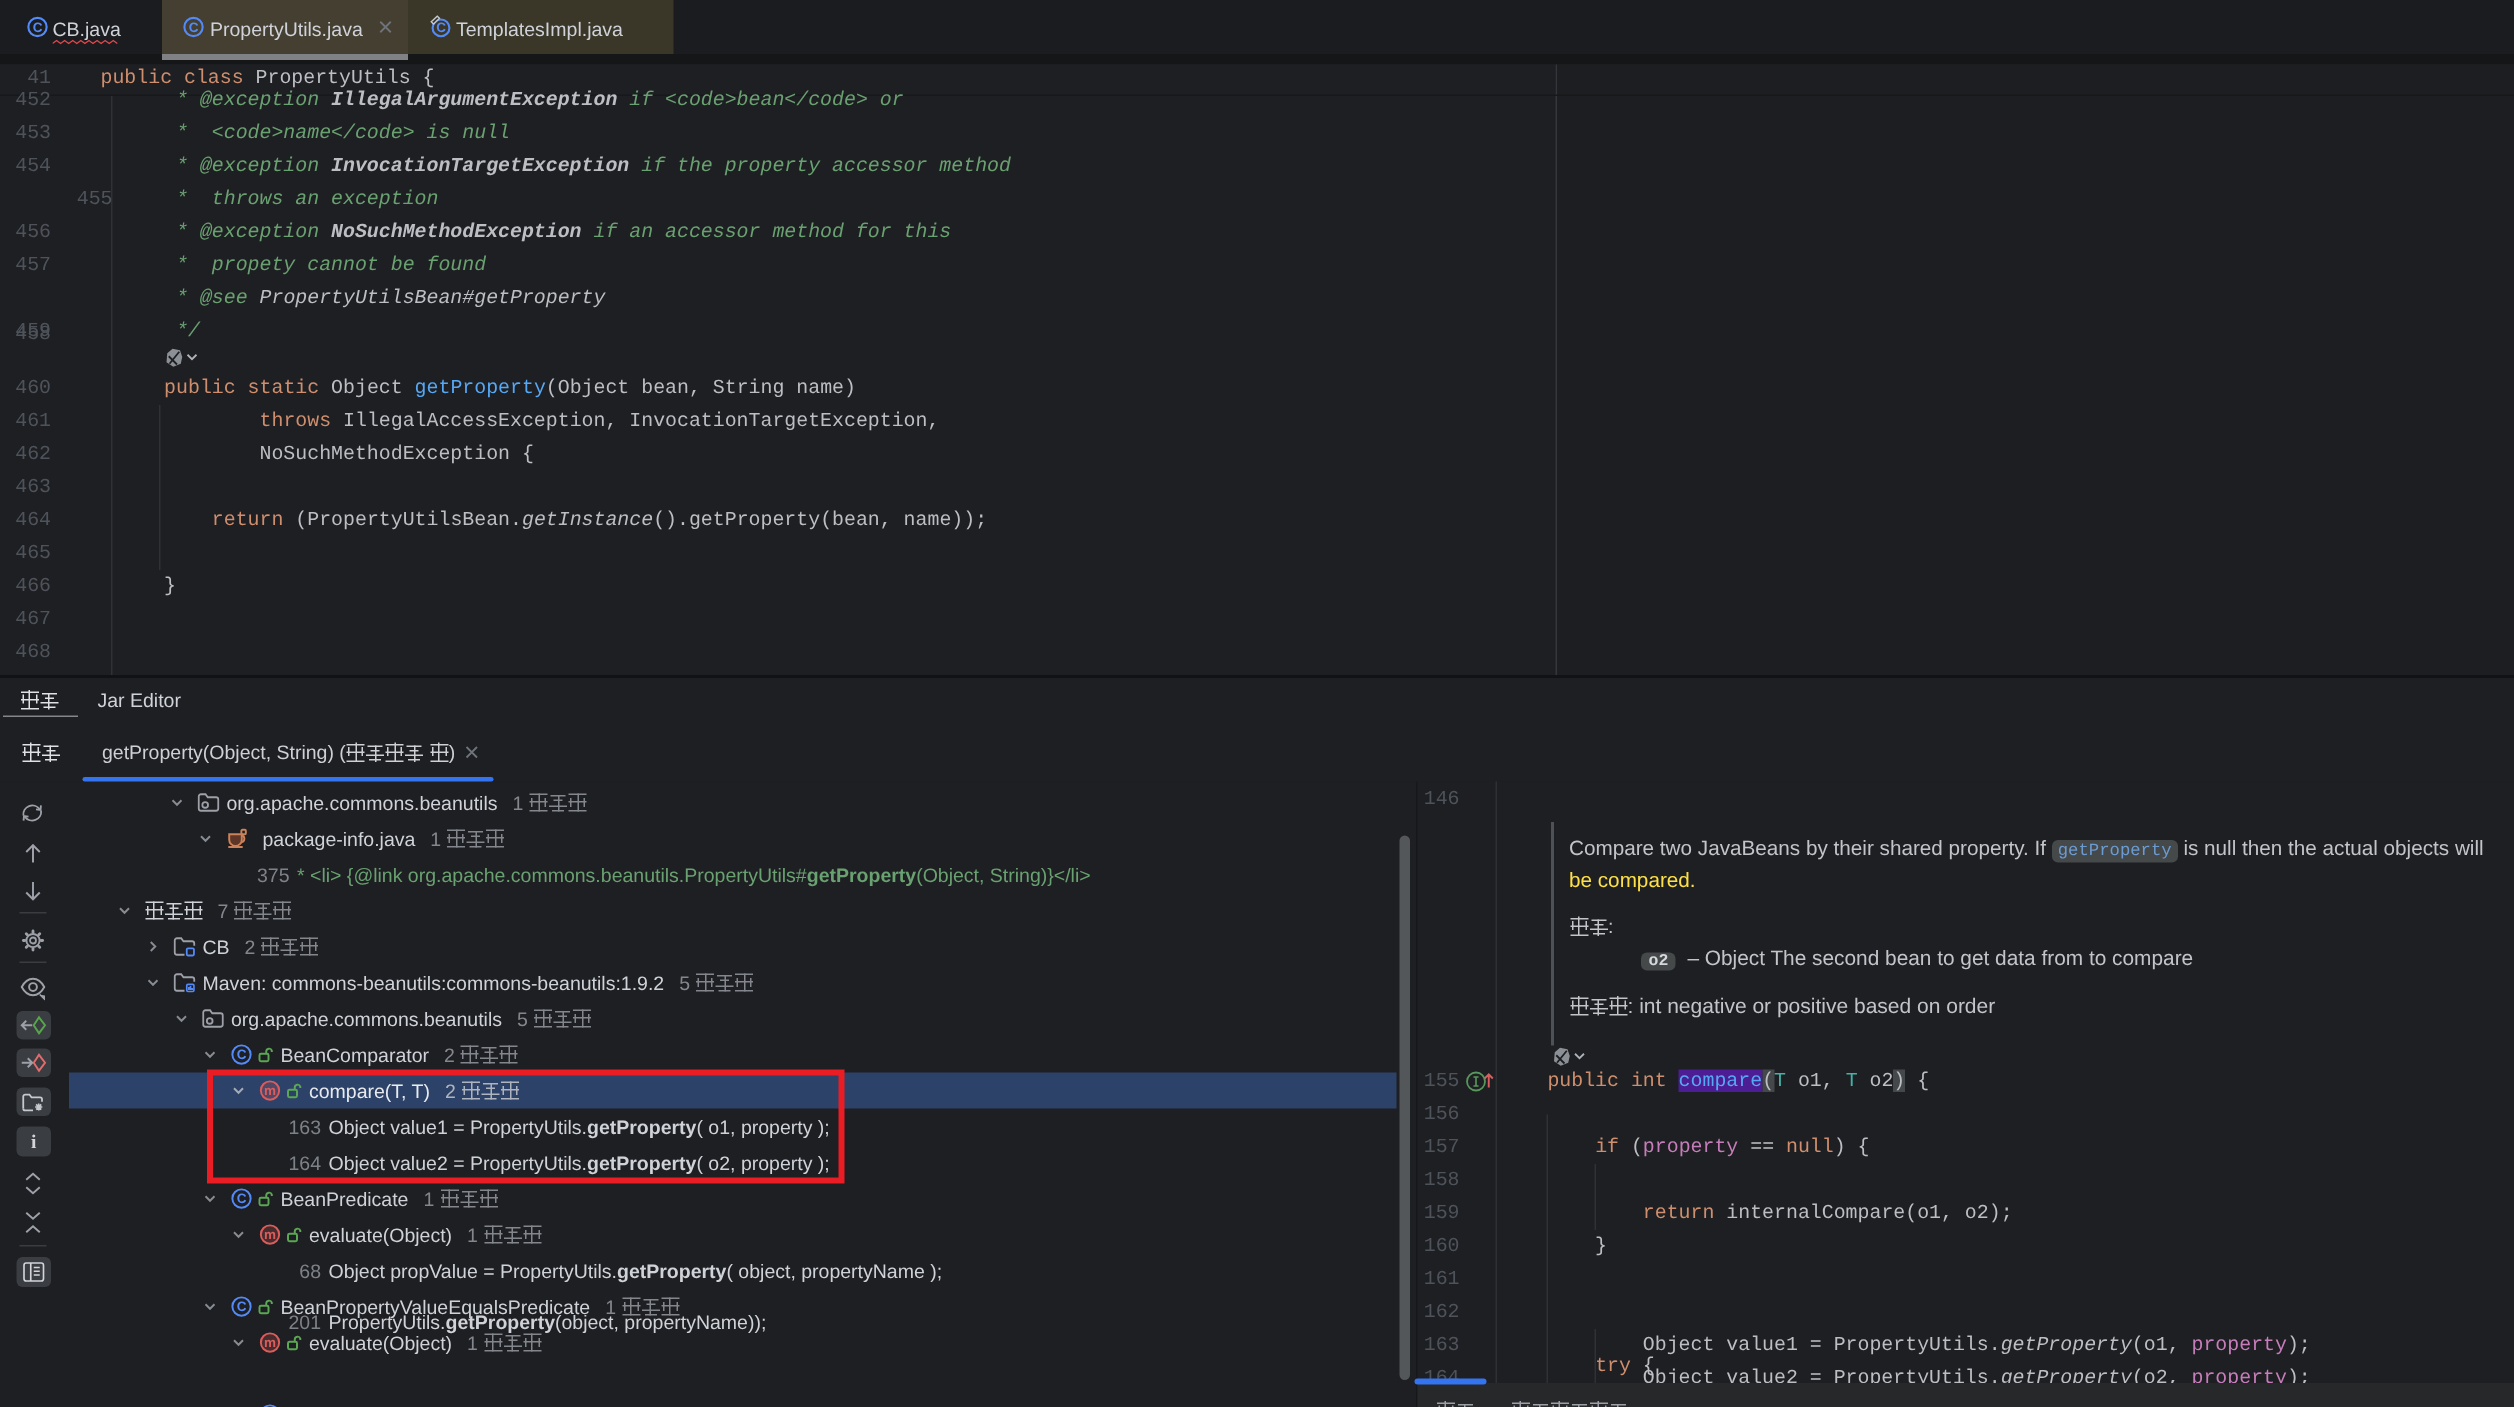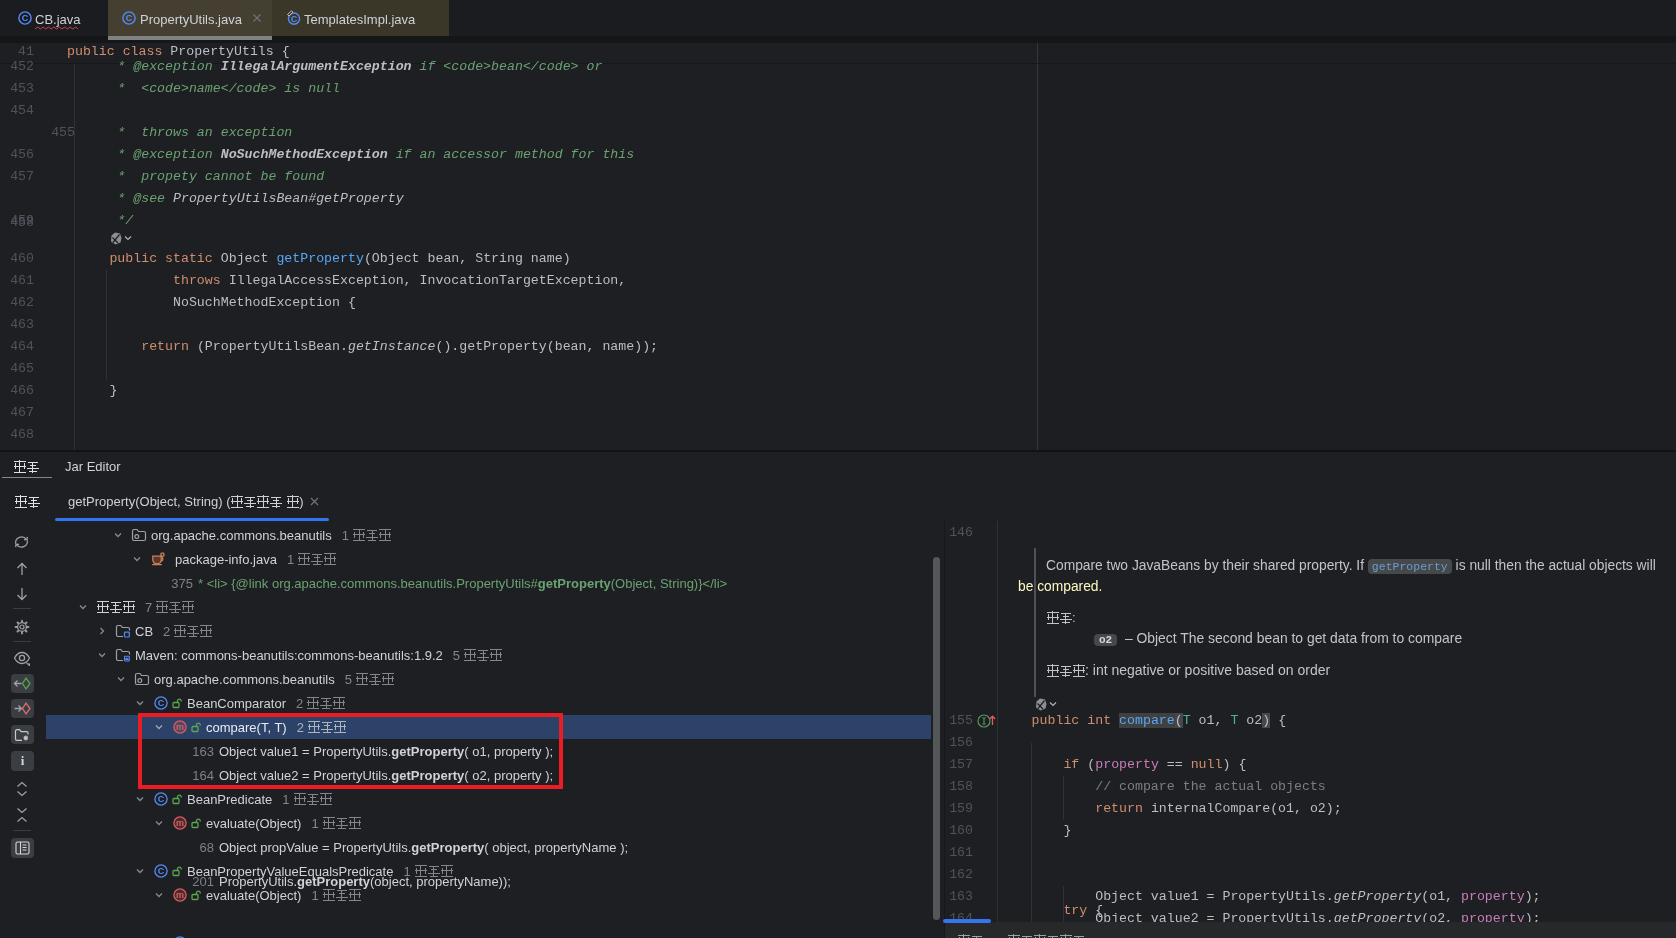--- a/index.html
+++ b/index.html
@@ -101,20 +101,21 @@
 <div class="num" style="left:0;top:270px;width:34px;">461</div>
 <div class="num" style="left:0;top:292px;width:34px;">462</div>
 <div class="num" style="left:0;top:314px;width:34px;">463</div>
 <div class="num" style="left:0;top:336px;width:34px;">464</div>
 <div class="num" style="left:0;top:358px;width:34px;">465</div>
 <div class="num" style="left:0;top:380px;width:34px;">466</div>
 <div class="num" style="left:0;top:402px;width:34px;">467</div>
 <div class="num" style="left:0;top:424px;width:34px;">468</div>
 <div class="mono" style="left:77.6px;top:56px;"><span class="doc">     * @exception </span><span class="docb">IllegalArgumentException</span><span class="doc"> if &lt;code&gt;bean&lt;/code&gt; or</span></div>
 <div class="mono" style="left:77.6px;top:78px;"><span class="doc">     *  &lt;code&gt;name&lt;/code&gt; is null</span></div>
+<div class="mono" style="left:77.6px;top:100px;"><span class="doc">     * @exception </span><span class="docb">InvocationTargetException</span><span class="doc"> if the property accessor method</span></div>
 <div class="mono" style="left:77.6px;top:122px;"><span class="doc">     *  throws an exception</span></div>
 <div class="mono" style="left:77.6px;top:144px;"><span class="doc">     * @exception </span><span class="docb">NoSuchMethodException</span><span class="doc"> if an accessor method for this</span></div>
 <div class="mono" style="left:77.6px;top:166px;"><span class="doc">     *  propety cannot be found</span></div>
 <div class="mono" style="left:77.6px;top:188px;"><span class="doc">     * @see </span><span style="color:#bcbec4;font-style:italic">PropertyUtilsBean#getProperty</span></div>
 <div class="mono" style="left:77.6px;top:210px;"><span class="doc">     */</span></div>
 <div class="mono" style="left:77.6px;top:248px;">    <span class="kw">public static</span> Object <span class="dm">getProperty</span>(Object bean, String name)</div>
 <div class="mono" style="left:77.6px;top:270px;">            <span class="kw">throws</span> IllegalAccessException, InvocationTargetException,</div>
 <div class="mono" style="left:77.6px;top:292px;">            NoSuchMethodException {</div>
 <div class="mono" style="left:77.6px;top:336px;">        <span class="kw">return</span> (PropertyUtilsBean.<i>getInstance</i>().getProperty(bean, name));</div>
 <div class="mono" style="left:77.6px;top:380px;">    }</div>
@@ -379,40 +380,39 @@
 <svg class="abs" style="left:976px;top:713px" width="22" height="16" viewBox="0 0 22 16">
       <g fill="none">
         <circle cx="8" cy="8" r="6" stroke="#57965c" stroke-width="1.2"></circle>
         <path d="M8 5 L8 11 M6.3 5 L9.7 5 M6.3 11 L9.7 11" stroke="#57965c" stroke-width="1.1"></path>
         <path d="M16.5 12 L16.5 3.5 M13.8 6 L16.5 3.2 L19.2 6" stroke="#db5c5c" stroke-width="1.3"></path>
       </g>
     </svg>
 
 <div class="abs" style="left:1034px;top:548px;width:2px;height:149px;background:#4e5157;"></div>
 <div class="ui" style="left:1046px;top:558px;color:#c2c4ca;font-size:13.8px;">Compare two JavaBeans by their shared property. If <span class="chip">getProperty</span> is null then the actual objects will</div>
-<div class="ui" style="left:1018px;top:579px;color:#fef9c3;font-size:13.8px;">be compared.</div>
+<div class="ui" style="left:1046px;top:579px;color:#fde047;font-size:13.8px;">be compared.</div>
 <div class="ui" style="left:1046px;top:610px;color:#c2c4ca;"><span class="cjk"></span><span class="cjk2"></span>: </div>
 <div class="ui" style="left:1094px;top:630px;color:#c2c4ca;font-size:13.9px;"><span class="pchip">o2</span>&nbsp; – Object The second bean to get data from to compare</div>
 <div class="ui" style="left:1046px;top:662px;color:#c2c4ca;font-size:14px;"><span class="cjk"></span><span class="cjk2"></span><span class="cjk"></span>: int negative or positive based on order</div>
 
 <svg class="abs" style="left:1034px;top:697px" width="24" height="14" viewBox="0 0 24 14">
       <g fill="none">
         <path d="M2.5 4.5 L6 1.5 L11 2.5 L12.5 7 L11.5 11.5 L6.5 13.5 L2 10.5 Z" fill="#8b9097" stroke="none"></path>
         <path d="M4 11.5 L10.5 3.5 M3.5 6.5 L9 12" stroke="#1e1f22" stroke-width="1.2"></path>
         <path d="M16 5.5 L19 8.5 L22 5.5" stroke="#aeb3ba" stroke-width="1.2"></path>
       </g>
     </svg>
 
 <div class="abs" style="left:1031px;top:743px;width:1px;height:179px;background:#2f3135;"></div>
 <div class="abs" style="left:1063px;top:776px;width:1px;height:44px;background:#2f3135;"></div>
 <div class="abs" style="left:1063px;top:886px;width:1px;height:36px;background:#2f3135;"></div>
 
-<div class="mono" style="left:999.8px;top:710px;"><span class="kw">    public int </span><span class="dm" style="background:#404040">compare</span><span style="background:#45484b">(</span><span class="tp">T</span> o1, <span class="tp">T</span> o2<span style="background:#45484b">)</span> {</div>
+<div class="mono" style="left:999.8px;top:710px;"><span class="kw">    public int </span><span class="dm" style="background:#4c1d95">compare</span><span style="background:#45484b">(</span><span class="tp">T</span> o1, <span class="tp">T</span> o2<span style="background:#45484b">)</span> {</div>
 <div class="mono" style="left:999.8px;top:754px;">        <span class="kw">if</span> (<span class="fld">property</span> == <span class="kw">null</span>) {</div>
-<div class="mono" style="left:999.8px;top:776px;"><span class="cmt">            // compare the actual objects</span></div>
 <div class="mono" style="left:999.8px;top:798px;">            <span class="kw">return</span> internalCompare(o1, o2);</div>
 <div class="mono" style="left:999.8px;top:820px;">        }</div>
 <div class="mono" style="left:999.8px;top:864px;margin-top:36px;">        <span class="kw">try</span> {</div>
 <div class="mono" style="left:999.8px;top:886px;">            Object value1 = PropertyUtils.<i>getProperty</i>(o1, <span class="fld">property</span>);</div>
 <div class="mono" style="left:999.8px;top:908px;">            Object value2 = PropertyUtils.<i>getProperty</i>(o2, <span class="fld">property</span>);</div>
 
 <div class="abs" style="left:945px;top:922px;width:731px;height:16px;background:#26282a;"></div>
 <div class="abs" style="left:943px;top:919px;width:48px;height:4px;background:#3574f0;border-radius:2px;"></div>
 <div class="ui" style="left:957px;top:933px;color:#9da0a8;"><span class="cjk"></span><span class="cjk2"></span></div>
 <div class="ui" style="left:1007px;top:933px;color:#9da0a8;"><span class="cjk"></span><span class="cjk2"></span><span class="cjk"></span><span class="cjk2"></span><span class="cjk"></span><span class="cjk2"></span></div>

